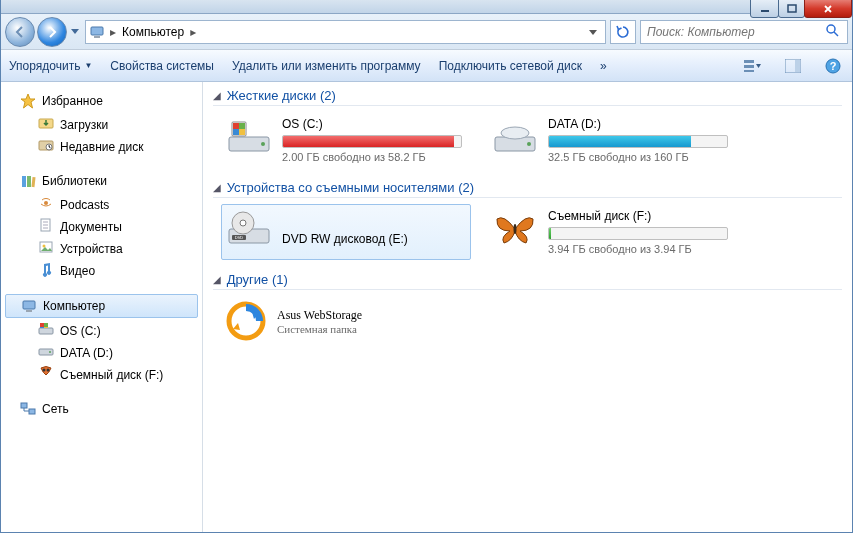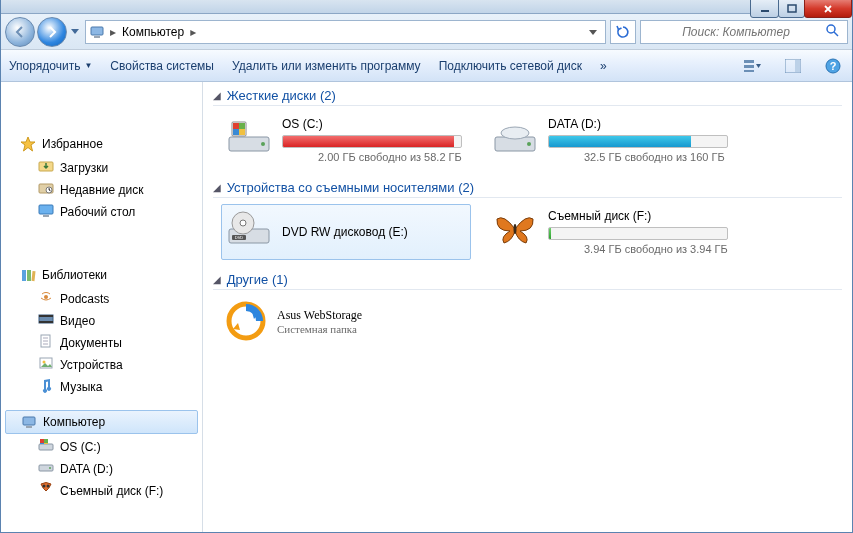--- a/index.html
+++ b/index.html
@@ -19,53 +19,53 @@
   .navcircle.fwd { background: radial-gradient(circle at 40% 35%, #fff, #2f86e0 60%, #0b5fb8); }
   .navcircle svg { width: 14px; height: 14px; }
   .navdrop { width: 12px; height: 24px; display: flex; align-items: center; justify-content: center; }
   .addrbar { flex: 1; height: 24px; background: #fff; border: 1px solid #9db5cf; display: flex; align-items: center; padding: 0 2px; margin: 0 2px; }
   .addrbar .icon { width: 18px; height: 18px; display: flex; align-items: center; justify-content: center; margin-right: 2px; }
   .crumb { padding: 0 4px; color: #000; }
   .crumb-sep { color: #555; padding: 0 2px; }
   .addrbar .dropend { margin-left: auto; padding: 0 6px; color: #444; }
   .refresh { width: 26px; height: 24px; background: #fff; border: 1px solid #9db5cf; display: flex; align-items: center; justify-content: center; }
   .searchbar { width: 208px; height: 24px; background: #fff; border: 1px solid #9db5cf; display: flex; align-items: center; padding: 0 6px; margin-left: 2px; }
-  .searchbar input { border: none; outline: none; flex: 1; font-size: 12px; font-style: italic; color: #888; background: transparent; text-align: center; }
+  .searchbar input { border: none; outline: none; flex: 1; font-size: 12px; font-style: italic; color: #888; background: transparent; }
   .searchbar .searchicon { width: 16px; color: #2b6cd4; }
 
   
   .toolbar { height: 32px; background: linear-gradient(to bottom, #f7fbff, #e4eefc 50%, #d3e3f7); border-bottom: 1px solid #b0c4dc; display: flex; align-items: center; padding: 12px 8px; gap: 18px; color: #1a3e6e; }
   .tbitem { display: flex; align-items: center; gap: 4px; cursor: default; }
   .tbitem .caret { font-size: 8px; color: #1a3e6e; }
   .tbspacer { flex: 1; }
   .tbicon { width: 22px; height: 22px; display: flex; align-items: center; justify-content: center; }
 
   
   .main { display: flex; height: calc(100% - 82px); }
   .sidebar { width: 202px; border-right: 1px solid #d6dee7; padding: 8px 0; overflow: hidden; background: #fff; }
   .content { flex: 1; padding: 6px 10px; overflow: hidden; background: #fff; }
 
   .treegrp { margin-bottom: 14px; }
-  .treehdr { display: flex; align-items: center; padding: 2px 6px 2px 18px; font-size: 12px; color: #000; margin-top: 43px; }
+  .treehdr { display: flex; align-items: center; padding: 2px 6px 2px 18px; font-size: 12px; color: #000; }
   .treehdr.selected { background: linear-gradient(to bottom, #eaf3fd, #cfe5fb); border: 1px solid #9bc3ec; border-radius: 2px; margin: 0 4px; padding-left: 14px; }
   .treehdr .icon, .treeitem .icon { width: 18px; height: 18px; display: flex; align-items: center; justify-content: center; margin-right: 5px; }
   .treeitem { display: flex; align-items: flex-end; padding: 2px 6px 2px 36px; color: #000; }
 
   
   .cgroup { margin-bottom: 12px; }
   .cgroup-hdr { display: flex; align-items: center; gap: 6px; color: #1251a4; font-size: 13px; border-bottom: 1px solid #e2e8f0; padding-bottom: 2px; margin-bottom: 6px; }
   .cgroup-hdr .tri { font-size: 10px; color: #556; }
   .cgrid { display: flex; flex-wrap: wrap; gap: 8px 16px; padding-left: 8px; }
   .drive { width: 250px; display: flex; gap: 10px; padding: 4px; border: 1px solid transparent; border-radius: 2px; }
   .drive.selected { border: 1px solid #9bc3ec; background: linear-gradient(to bottom,#f2f8fe,#e2f0fd); }
   .drive .drvicon { width: 46px; height: 40px; display: flex; align-items: center; justify-content: center; }
   .drive .drvbody { flex: 1; }
   .drive .name { color: #000; margin-bottom: 4px; }
   .drive.selected .name { color: #000; }
-  .drive .sub { color: #6a6a6a; font-size: 11px; margin-top: 3px; margin-left: 36px; }
+  .drive .sub { color: #6a6a6a; font-size: 11px; margin-top: 3px; }
   .pbar { width: 180px; height: 13px; border: 1px solid #bfbfbf; border-radius: 2px; background: #f4f4f4; position: relative; overflow: hidden; }
   .pfill { height: 100%; background: linear-gradient(to bottom, #3ec8ea, #1798cf); }
   .pfill.red { background: linear-gradient(to bottom, #f26d6d, #d92424); }
   .pfill.empty { width: 1% !important; background: linear-gradient(to bottom, #6bcf6b, #2ea22e); }
 
   .other { display: flex; gap: 10px; padding: 4px; width: 260px; align-items: center; font-family: Liberation Serif, serif; }
   .other .oicon { width: 42px; height: 42px; display:flex; align-items:center; justify-content:center; }
   .other .sub { color: #6a6a6a; font-size: 11px; }
 </style>
 </head>
@@ -204,29 +204,20 @@
       <div class="treeitem">
           <span class="icon">
             <svg width="16" height="16" viewBox="0 0 16 16">
               <rect x="1" y="4" width="14" height="9" rx="1" fill="#e0cfa7" stroke="#b39a66"></rect>
               <circle cx="11" cy="10" r="3" fill="#fff" stroke="#7a7a7a"></circle>
               <path d="M11 8 L11 10 L12.5 11" stroke="#555"></path>
             </svg>
           </span>
           <span>Недавние диск</span>
         </div>
-      <div class="treeitem">
-          <span class="icon">
-            <svg width="16" height="16" viewBox="0 0 16 16">
-              <rect x="1" y="3" width="14" height="9" rx="1" fill="#6bb1ee" stroke="#3a7ab8"></rect>
-              <rect x="5" y="13" width="6" height="2" fill="#9aa6b3"></rect>
-            </svg>
-          </span>
-          <span>Рабочий стол</span>
-        </div>
     </div>
 
     <div class="treegrp">
       <div class="treehdr">
         <span class="icon">
             <svg width="16" height="16" viewBox="0 0 16 16">
               <rect x="2" y="3" width="4" height="11" fill="#5aa2e0"></rect>
               <rect x="7" y="3" width="4" height="11" fill="#7cbb6e"></rect>
               <rect x="12" y="4" width="3" height="10" fill="#e0b254" transform="rotate(6 13 9)"></rect>
             </svg>
@@ -234,30 +225,20 @@
         <span>Библиотеки</span>
       </div>
       <div class="treeitem">
           <span class="icon">
             <svg width="16" height="16" viewBox="0 0 16 16">
               <circle cx="8" cy="8" r="2" fill="#d88a3c"></circle>
               <path d="M4 5 A6 6 0 0 1 12 5 M3 9 A8 8 0 0 0 13 9" stroke="#d88a3c" fill="none"></path>
             </svg>
           </span>
           <span>Podcasts</span>
-        </div>
-      <div class="treeitem">
-          <span class="icon">
-            <svg width="16" height="16" viewBox="0 0 16 16">
-              <rect x="1" y="4" width="14" height="8" fill="#6a8bae" stroke="#3a5a7e"></rect>
-              <rect x="1" y="4" width="14" height="2" fill="#333"></rect>
-              <rect x="1" y="10" width="14" height="2" fill="#333"></rect>
-            </svg>
-          </span>
-          <span>Видео</span>
         </div>
       <div class="treeitem">
           <span class="icon">
             <svg width="16" height="16" viewBox="0 0 16 16">
               <rect x="3" y="2" width="9" height="12" fill="#fff" stroke="#9aa6b3"></rect>
               <line x1="5" y1="5" x2="10" y2="5" stroke="#aab"></line>
               <line x1="5" y1="8" x2="10" y2="8" stroke="#aab"></line>
               <line x1="5" y1="11" x2="10" y2="11" stroke="#aab"></line>
             </svg>
           </span>
@@ -272,21 +253,21 @@
             </svg>
           </span>
           <span>Устройства</span>
         </div>
       <div class="treeitem">
           <span class="icon">
             <svg width="16" height="16" viewBox="0 0 16 16">
               <path d="M6 3 L12 2 L12 10 A2 2 0 1 1 10 10 L10 4.5 L8 5 L8 12 A2 2 0 1 1 6 12 Z" fill="#4a8fd4"></path>
             </svg>
           </span>
-          <span>Музыка</span>
+          <span>Видео</span>
         </div>
     </div>
 
     <div class="treegrp">
       <div class="treehdr selected">
         <span class="icon">
             <svg width="16" height="16" viewBox="0 0 16 16">
               <rect x="2" y="3" width="12" height="8" rx="1" fill="#8cb7e4" stroke="#4a79ab"></rect>
               <rect x="5" y="12" width="6" height="2" fill="#9aa6b3"></rect>
             </svg>
@@ -398,21 +379,21 @@
           <div class="drvicon">
             <svg width="46" height="40" viewBox="0 0 46 40">
                 <rect x="3" y="20" width="40" height="14" rx="2" fill="#d7dde4" stroke="#8a97a5"></rect>
                 <circle cx="17" cy="14" r="11" fill="#e8e8e8" stroke="#999"></circle>
                 <circle cx="17" cy="14" r="3" fill="#fff" stroke="#777"></circle>
                 <rect x="6" y="26" width="14" height="5" rx="1" fill="#555"></rect>
                 <text x="13" y="30" font-size="4" fill="#fff" text-anchor="middle">DVD</text>
               </svg>
           </div>
           <div class="drvbody">
-            <div class="name" style="margin-top:16px">DVD RW дисковод (E:)</div>
+            <div class="name" style="margin-top:23px">DVD RW дисковод (E:)</div>
           </div>
         </div>
         <div class="drive">
           <div class="drvicon">
             <svg width="46" height="40" viewBox="0 0 46 40">
                 <path d="M23 20 Q12 5 5 10 Q4 22 18 22 Q8 28 12 34 Q20 32 23 22 Q26 32 34 34 Q38 28 28 22 Q42 22 41 10 Q34 5 23 20 Z" fill="#e0781e" stroke="#7a3d0a"></path>
                 <ellipse cx="23" cy="20" rx="1.5" ry="5" fill="#3a2a1a"></ellipse>
               </svg>
           </div>
           <div class="drvbody">

